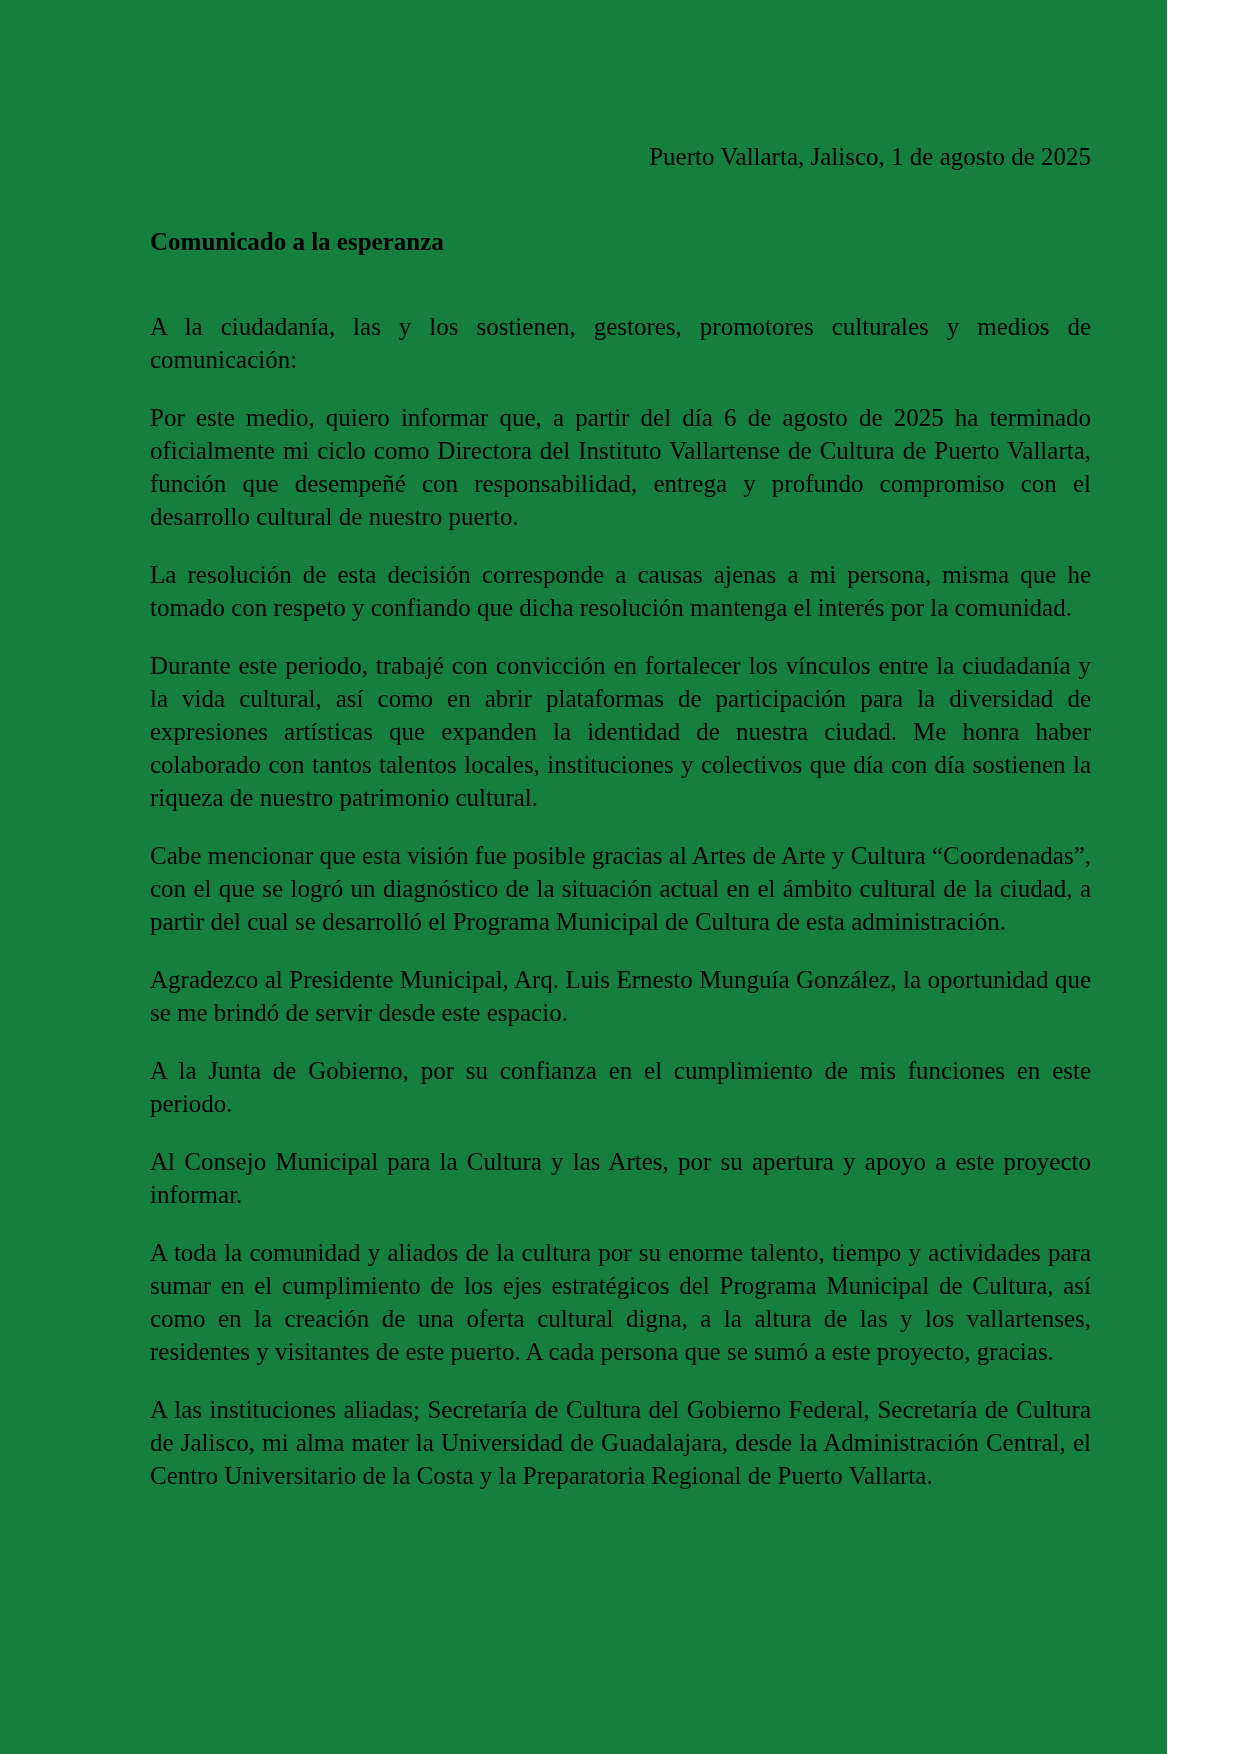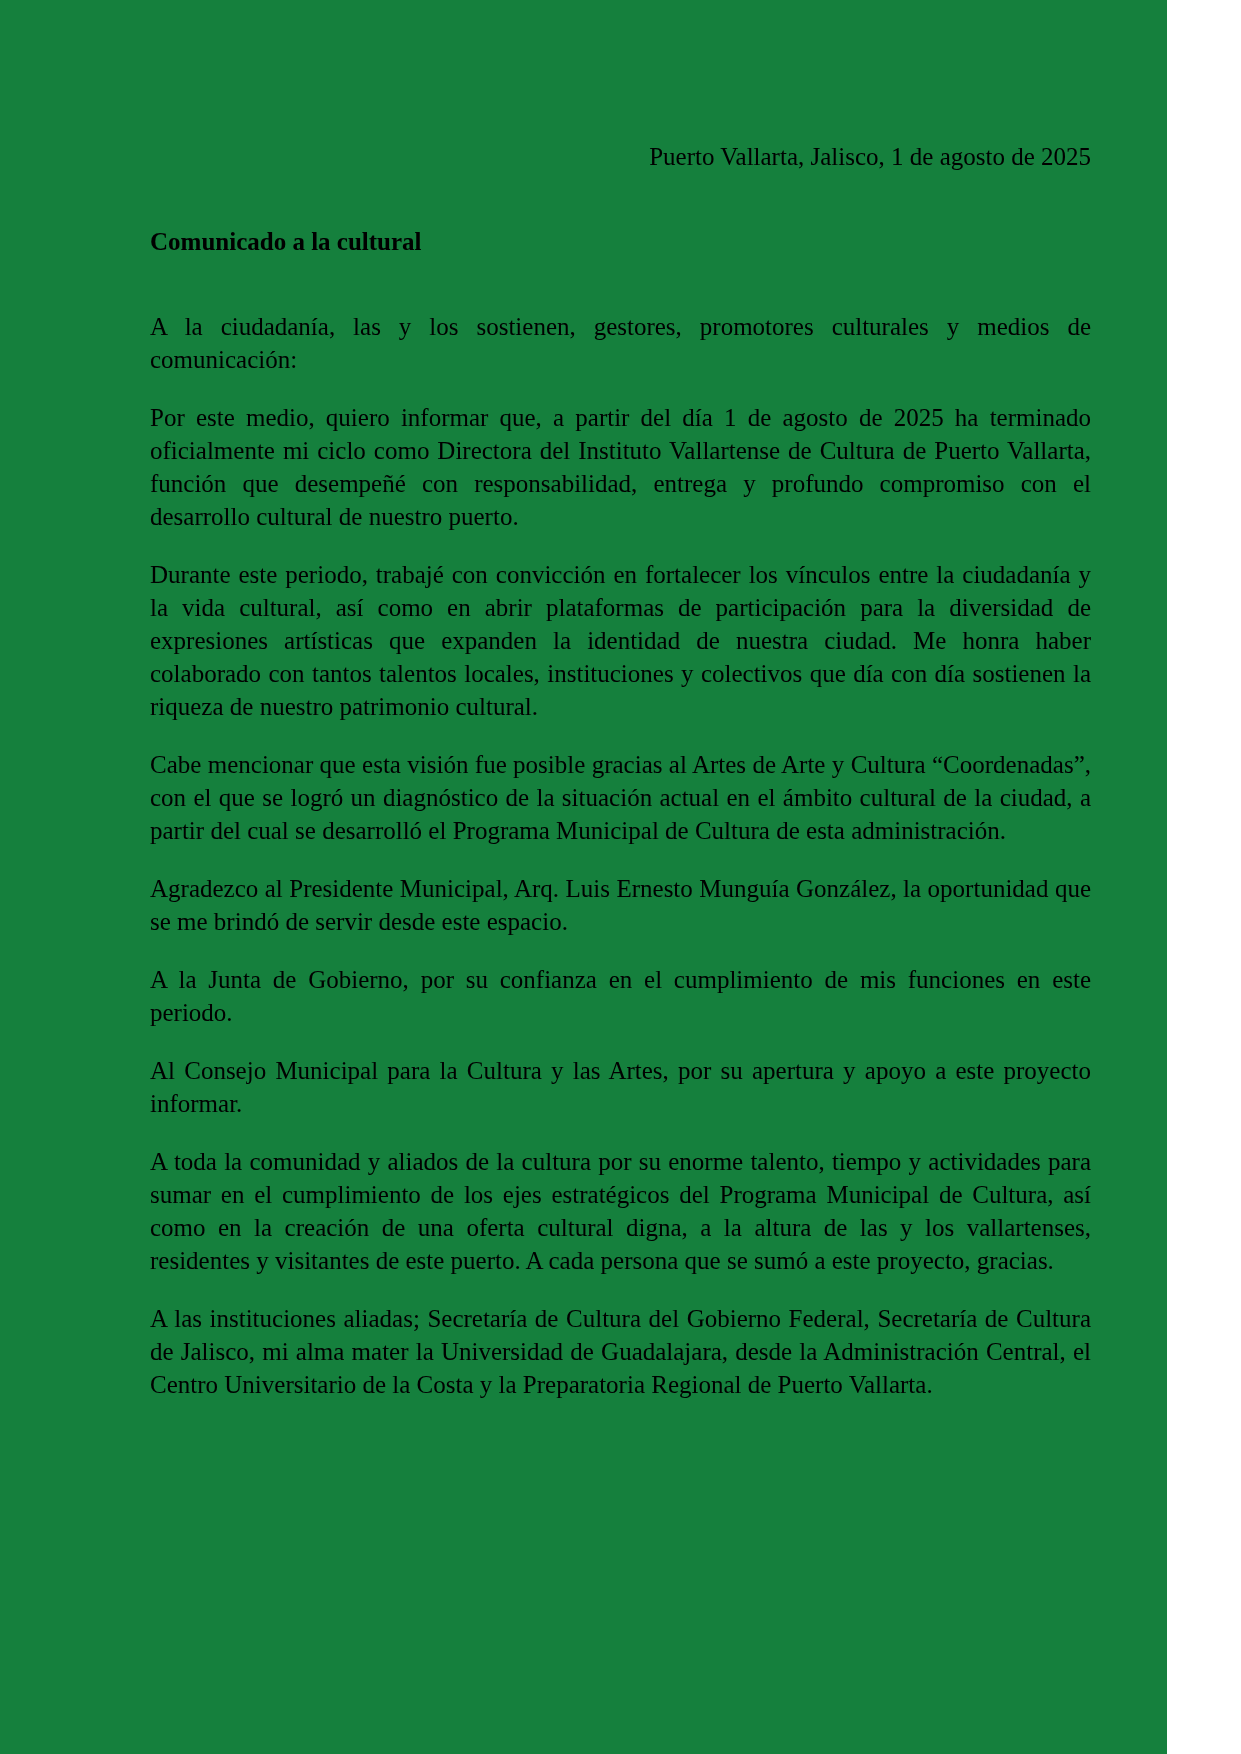--- a/index.html
+++ b/index.html
@@ -41,23 +41,24 @@
   .para:last-child {
     margin-bottom: 0;
   }
 </style>
 </head>
 <body>
 
 <div class="page">
   <div class="content">
     <p class="date-line">Puerto Vallarta, Jalisco, 1 de agosto de 2025</p>
-    <p class="doc-heading">Comunicado a la cultural</p>
+    <p class="doc-heading">Comunicado a la esperanza</p>
     <p class="para">A la ciudadanía, las y los sostienen, gestores, promotores culturales y medios de comunicación:</p>
-    <p class="para">Por este medio, quiero informar que, a partir del día 1 de agosto de 2025 ha terminado oficialmente mi ciclo como Directora del Instituto Vallartense de Cultura de Puerto Vallarta, función que desempeñé con responsabilidad, entrega y profundo compromiso con el desarrollo cultural de nuestro puerto.</p>
+    <p class="para">Por este medio, quiero informar que, a partir del día 6 de agosto de 2025 ha terminado oficialmente mi ciclo como Directora del Instituto Vallartense de Cultura de Puerto Vallarta, función que desempeñé con responsabilidad, entrega y profundo compromiso con el desarrollo cultural de nuestro puerto.</p>
+    <p class="para">La resolución de esta decisión corresponde a causas ajenas a mi persona, misma que he tomado con respeto y confiando que dicha resolución mantenga el interés por la comunidad.</p>
     <p class="para">Durante este periodo, trabajé con convicción en fortalecer los vínculos entre la ciudadanía y la vida cultural, así como en abrir plataformas de participación para la diversidad de expresiones artísticas que expanden la identidad de nuestra ciudad. Me honra haber colaborado con tantos talentos locales, instituciones y colectivos que día con día sostienen la riqueza de nuestro patrimonio cultural.</p>
     <p class="para">Cabe mencionar que esta visión fue posible gracias al Artes de Arte y Cultura “Coordenadas”, con el que se logró un diagnóstico de la situación actual en el ámbito cultural de la ciudad, a partir del cual se desarrolló el Programa Municipal de Cultura de esta administración.</p>
     <p class="para">Agradezco al Presidente Municipal, Arq. Luis Ernesto Munguía González, la oportunidad que se me brindó de servir desde este espacio.</p>
     <p class="para">A la Junta de Gobierno, por su confianza en el cumplimiento de mis funciones en este periodo.</p>
     <p class="para">Al Consejo Municipal para la Cultura y las Artes, por su apertura y apoyo a este proyecto informar.</p>
     <p class="para">A toda la comunidad y aliados de la cultura por su enorme talento, tiempo y actividades para sumar en el cumplimiento de los ejes estratégicos del Programa Municipal de Cultura, así como en la creación de una oferta cultural digna, a la altura de las y los vallartenses, residentes y visitantes de este puerto. A cada persona que se sumó a este proyecto, gracias.</p>
     <p class="para">A las instituciones aliadas; Secretaría de Cultura del Gobierno Federal, Secretaría de Cultura de Jalisco, mi alma mater la Universidad de Guadalajara, desde la Administración Central, el Centro Universitario de la Costa y la Preparatoria Regional de Puerto Vallarta.</p>
   </div>
 </div>
 

